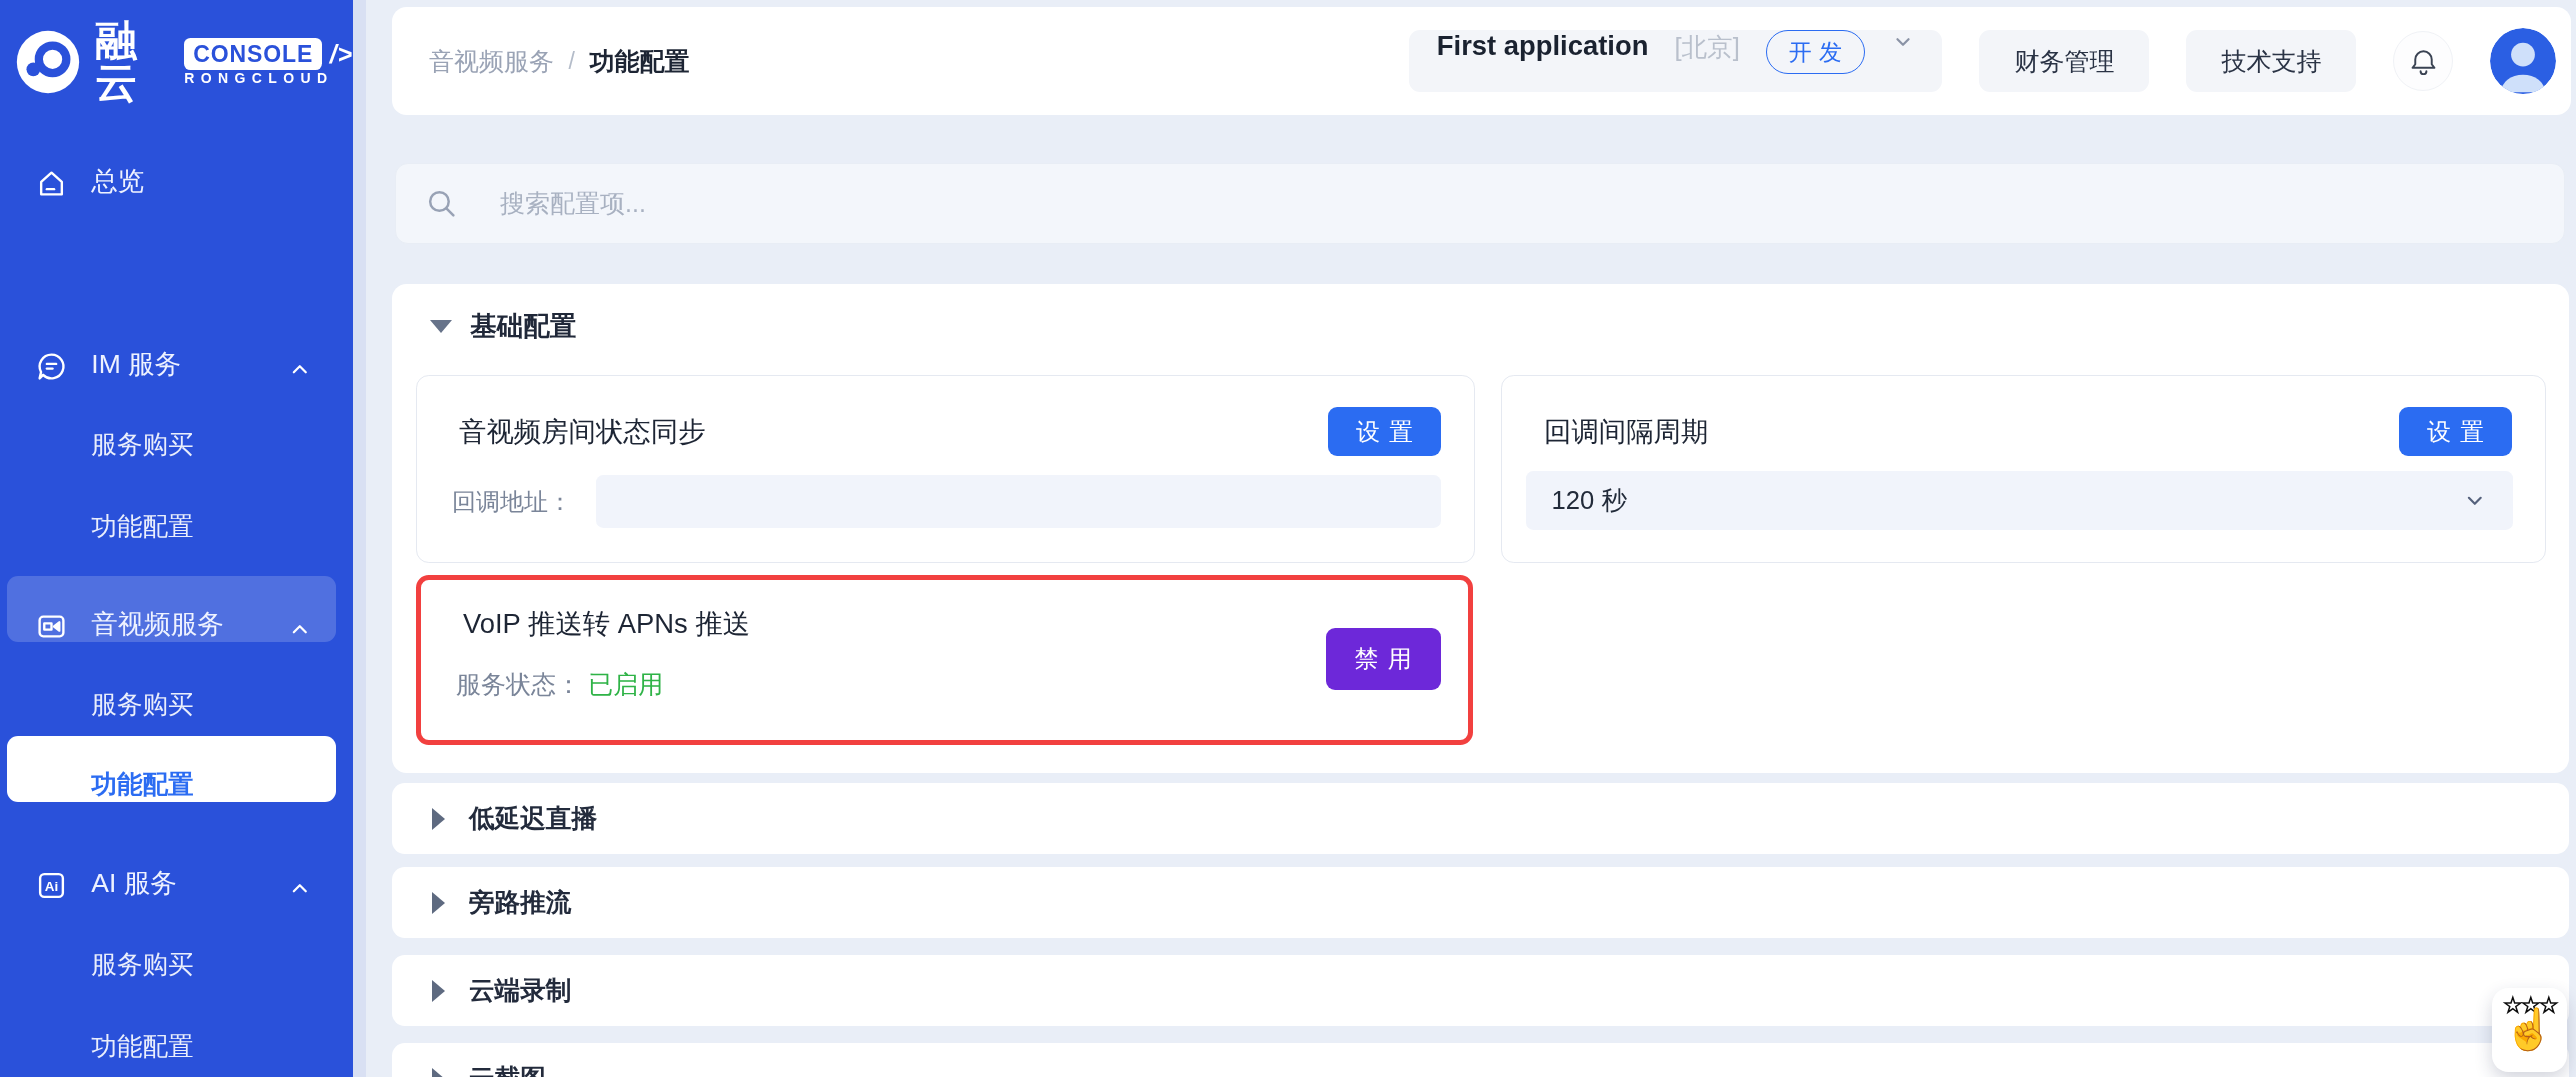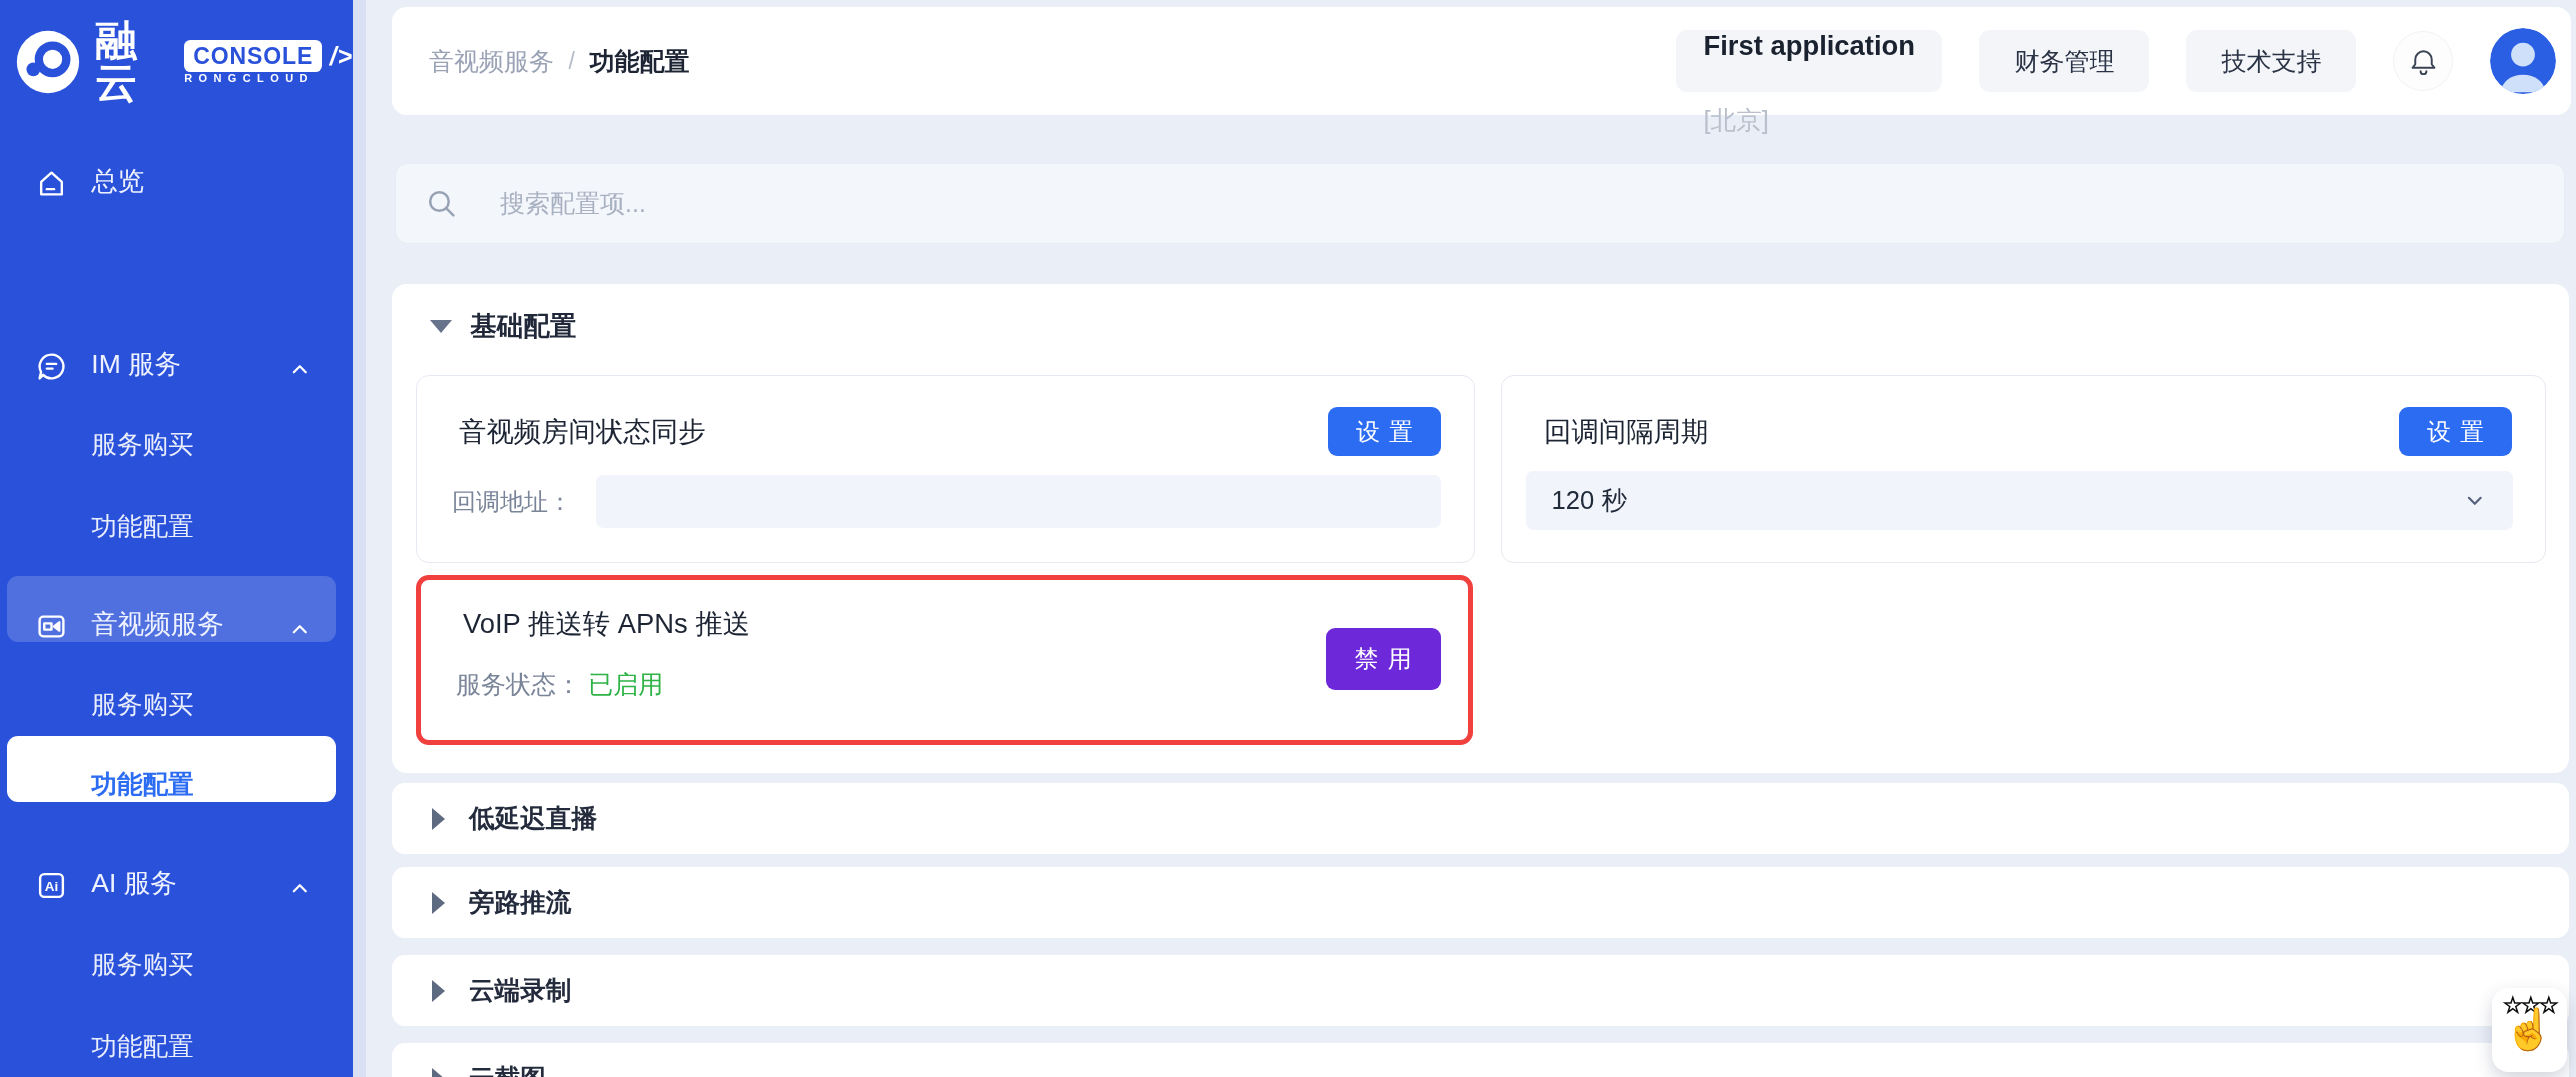--- a/index.html
+++ b/index.html
@@ -10,36 +10,36 @@
   
   .sidebar { position:absolute; left:0; top:0; width:353px; height:1078px; background:#2a51da; color:#fff; }
   .sidebar-edge { position:absolute; left:353px; top:0; width:12.8px; height:1078px; background:#ccd6f0; opacity:.55; }
   .logo { position:absolute; left:14.6px; top:20px; display:flex; align-items:center; gap:14.6px; }
   .logo-circle { width:66px; height:66px; flex:0 0 auto; }
   .logo-name { font-size:42px; font-weight:700; letter-spacing:1.8px; line-height:1; }
   .logo-right { display:flex; flex-direction:column; align-items:flex-start; margin-left:5.5px; }
   .badge-row { display:flex; align-items:center; gap:7.3px; }
   .console-badge { background:#fff; color:#2a51da; font-weight:800; font-size:23px; line-height:1; padding:4.6px 9.1px 3.7px; border-radius:6.4px; letter-spacing:0.9px; }
   .code-mark { font-weight:800; font-size:25px; font-style:italic; letter-spacing:0.9px; }
-  .wordmark { font-size:11px; letter-spacing:6.4px; font-weight:700; margin-top:0; }
+  .wordmark { font-size:14px; letter-spacing:6.4px; font-weight:700; margin-top:0; }
 
   .nav-row { position:absolute; left:7.3px; width:329px; height:66px; display:flex; align-items:flex-end; border-radius:11px; font-size:26.5px; color:#eef2ff; cursor:pointer; }
   .nav-row .nav-icon { width:31px; height:31px; margin-left:29px; margin-right:24px; flex:0 0 auto; }
   .nav-row .chev { margin-left:auto; margin-right:24px; width:25.6px; height:25.6px; }
   .nav-row.sub { padding-left:84px; font-size:25.6px; color:#e9eefc; }
   .nav-row.highlight { background:rgba(255,255,255,0.18); }
   .nav-row.selected { background:#ffffff; color:#2b6cf2; font-weight:700; }
 
   
   .topbar { position:absolute; left:392px; top:7.3px; width:2179px; height:108px; background:#fff; border-radius:14.6px; display:flex; align-items:center; padding:0 14.6px 0 37px; }
   .crumb-parent { font-size:25px; color:#9aa3b5; cursor:pointer; }
   .crumb-sep { font-size:23px; color:#b4bcc9; margin:0 14.6px; }
   .crumb-current { font-size:25px; color:#1d2534; font-weight:700; }
   .topbar-right { margin-left:auto; display:flex; align-items:center; gap:37px; }
-  .app-selector { height:62px; background:#f3f5f9; border-radius:11px; display:flex; align-items:flex-start; padding:0 27.4px; gap:41px; cursor:pointer;flex-direction:column; }
+  .app-selector { height:62px; background:#f3f5f9; border-radius:11px; display:flex; align-items:flex-start; padding:0 27.4px; gap:26px; cursor:pointer; }
   .app-name { font-size:27.4px; font-weight:700; color:#1a2230; }
   .app-region { font-size:25.6px; color:#b9c0cc; }
   .env-pill { border:1.8px solid #2b6cf2; color:#2b6cf2; border-radius:24px; font-size:23px; padding:5.5px 14.6px 5.5px 22px; letter-spacing:7.3px; }
   .top-btn { height:62px; background:#f3f5f9; border-radius:11px; padding:0 35px; font-size:25px; color:#2a3345; display:flex; align-items:center; cursor:pointer; }
   .bell-wrap { width:60px; height:60px; border-radius:50%; background:#fdfdfe; border:1.8px solid #f0f2f6; display:flex; align-items:center; justify-content:center; cursor:pointer; }
   .avatar { width:66px; height:66px; border-radius:50%; overflow:hidden; cursor:pointer; }
 
   
   .searchbar { position:absolute; left:395px; top:163px; width:2170px; height:81px; background:#f3f6fb; border:0.9px solid #e8edf5; border-radius:12.8px; display:flex; align-items:center; padding-left:29px; }
   .searchbar svg { flex:0 0 auto; }

